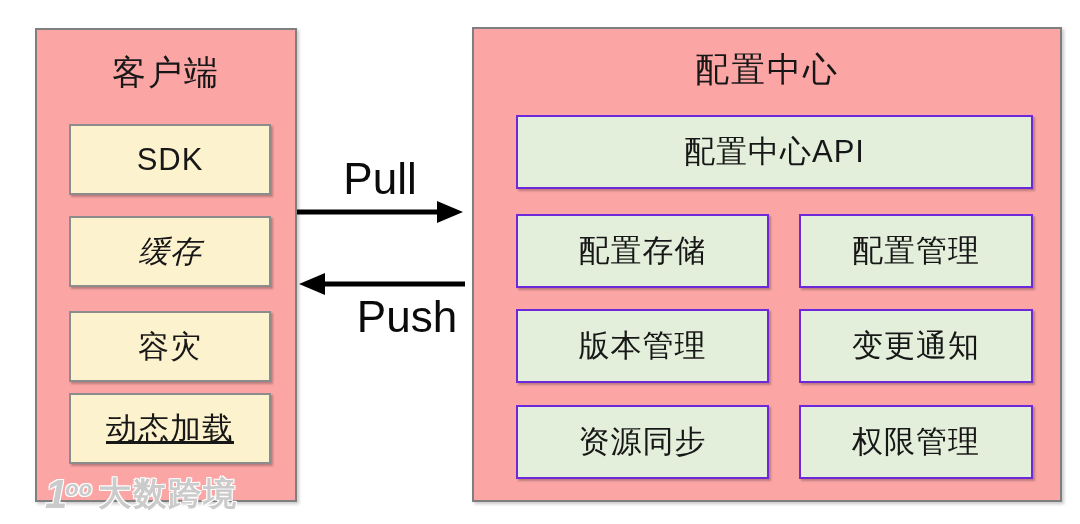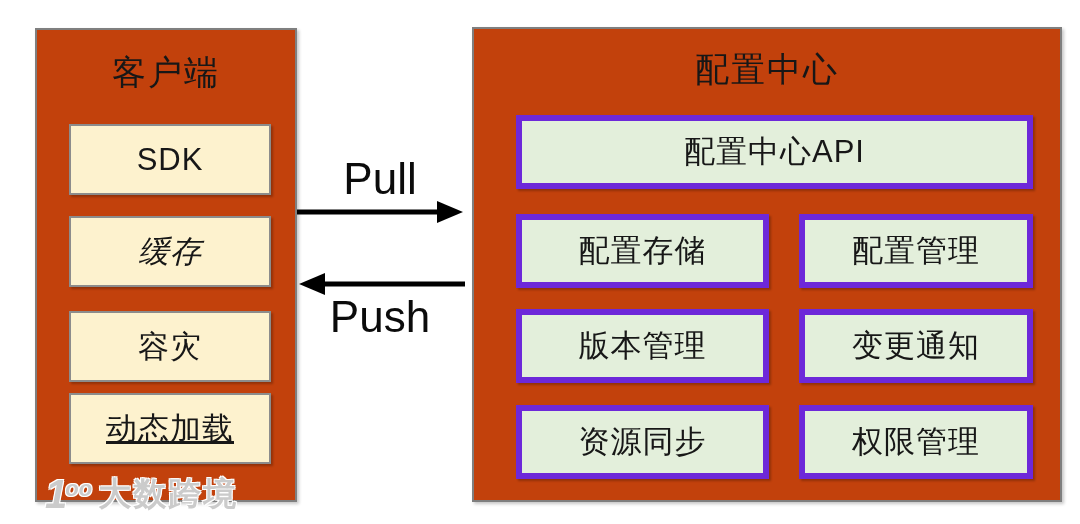--- a/index.html
+++ b/index.html
@@ -11,21 +11,21 @@
   .canvas {
     position: relative;
     width: 1080px;
     height: 524px;
     background: #ffffff;
     overflow: hidden;
     color: #1c1c1c;
   }
   .panel {
     position: absolute;
-    background: #c2410c;
+    background: #fca5a5;
     border: 2px solid #7f7f7f;
     box-shadow: 2px 2px 3px rgba(0,0,0,0.22);
     box-sizing: border-box;
   }
   .panel-client { left: 35px; top: 28px; width: 262px; height: 474px; }
   .panel-config { left: 472px; top: 27px; width: 590px; height: 475px; }
   .panel-title {
     position: absolute;
     left: 0; right: 0;
     text-align: center;
@@ -50,21 +50,21 @@
   }
   
   .cli-m { left: 32px; width: 202px; height: 71px;
            background: #fdf2ce; border: 2px solid #8c8c8c; }
   .cli-t1 { top: 94px; }
   .cli-t2 { top: 186px; font-style: italic; }
   .cli-t3 { top: 281px; }
   .cli-t4 { top: 363px; text-decoration: underline; }
 
   
-  .cfg-m { background: #e3efdb; border: 6px solid #6d28d9; }
+  .cfg-m { background: #e3efdb; border: 2px solid #6d28d9; }
   .cfg-api { left: 42px; top: 86px; width: 517px; height: 74px; }
   .cfg-c1 { left: 42px;  width: 253px; height: 74px; }
   .cfg-c2 { left: 325px; width: 234px; height: 74px; }
   .cfg-r1 { top: 185px; }
   .cfg-r2 { top: 280px; }
   .cfg-r3 { top: 376px; }
 
   
   .arrows-layer {
     position: absolute;
@@ -72,21 +72,21 @@
     width: 168px; height: 170px;
   }
   .arrow-label {
     position: absolute;
     width: 170px;
     text-align: center;
     font-size: 44px;
     color: #0b0b0b;
   }
   .label-pull { left: 295px; top: 154px; }
-  .label-push { left: 295px; top: 292px; }
+  .label-push { left: 295px; top: 292px; padding-left: 27px; }
 
   
   .watermark {
     position: absolute;
     left: 5px; top: 472px;
     display: flex;
     align-items: center;
     color: #cbcbcb;
     text-shadow:
       -1px -1px 0 #ffffff, 1px -1px 0 #ffffff,

